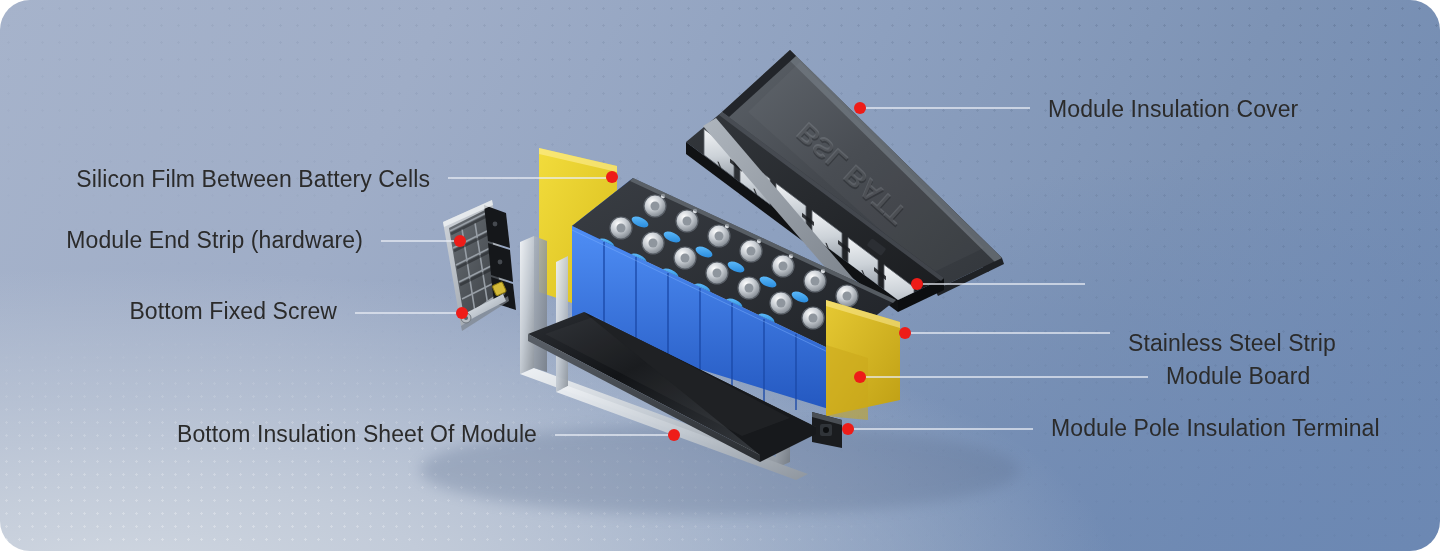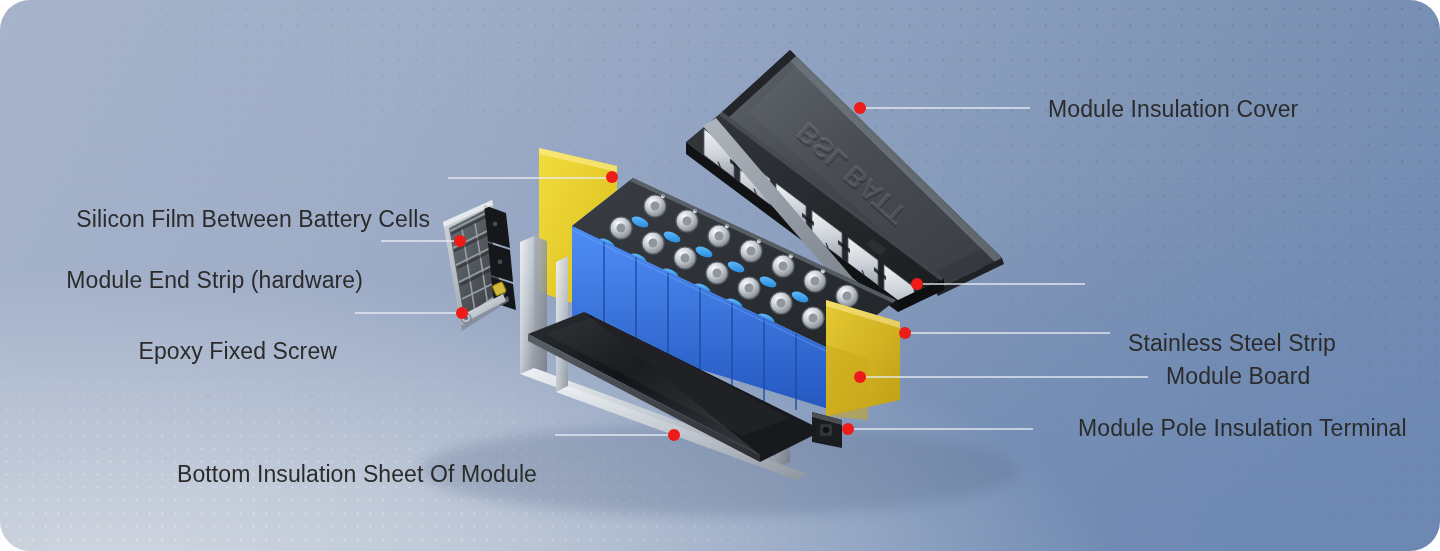--- a/index.html
+++ b/index.html
@@ -32,21 +32,21 @@
   .lbl{
     position:absolute;
     color:#2b2b2b;
     font-size:23px;
     line-height:1;
     letter-spacing:.1px;
     white-space:nowrap;
     font-family:Liberation Sans, sans-serif;
   }
   .lbl.r{left:0;}
-  .lbl.l{right:0;margin-top:40px;}
+  .lbl.l{right:0;}
 </style>
 </head>
 <body>
 
 <div id="stage">
   <div id="dots"></div>
   <div id="dots2"></div>
 
   <svg class="layer" viewBox="0 0 1440 551">
     <defs>
@@ -383,20 +383,20 @@
         <circle cx="905" cy="333" r="6" fill="#ee1c18"></circle>
         <line x1="866" y1="377" x2="1148" y2="377" stroke="#e8edf5" stroke-width="1.5" opacity=".92"></line>
         <circle cx="860" cy="377" r="6" fill="#ee1c18"></circle>
         <line x1="854" y1="429" x2="1033" y2="429" stroke="#e8edf5" stroke-width="1.5" opacity=".92"></line>
         <circle cx="848" cy="429" r="6" fill="#ee1c18"></circle>
       </g>
   </svg>
 
   <div class="lbl l" style="right:1010px;top:168px;">Silicon Film Between Battery Cells</div>
   <div class="lbl l" style="right:1077px;top:229px;">Module End Strip (hardware)</div>
-  <div class="lbl l" style="right:1103px;top:300px;">Epoxy Fixed Screw</div>
+  <div class="lbl l" style="right:1103px;top:300px;">Bottom Fixed Screw</div>
   <div class="lbl l" style="right:903px;top:423px;">Bottom Insulation Sheet Of Module</div>
 
   <div class="lbl r" style="left:1048px;top:98px;">Module Insulation Cover</div>
   <div class="lbl r" style="left:1128px;top:332px;">Stainless Steel Strip</div>
   <div class="lbl r" style="left:1166px;top:365px;">Module Board</div>
-  <div class="lbl r" style="left:1051px;top:417px;margin-left:27px;">Module Pole Insulation Terminal</div>
+  <div class="lbl r" style="left:1051px;top:417px;">Module Pole Insulation Terminal</div>
 </div>
 
 </body></html>

